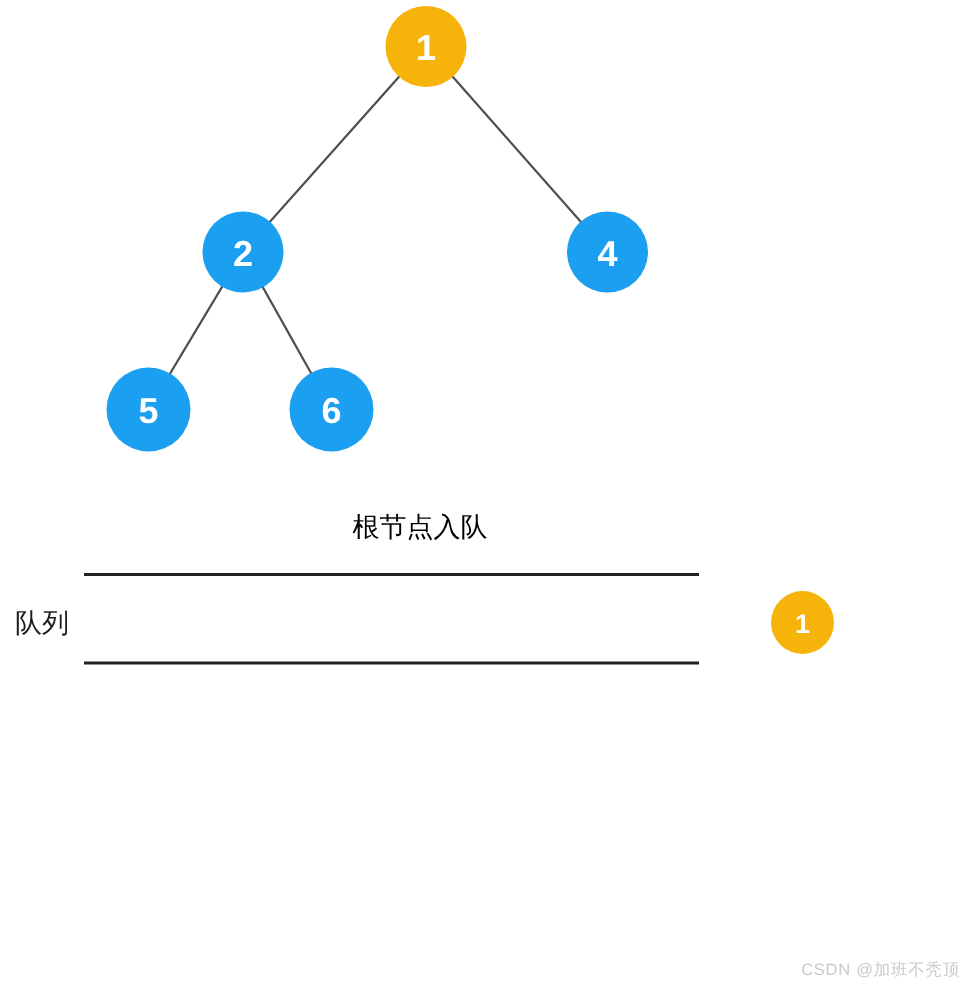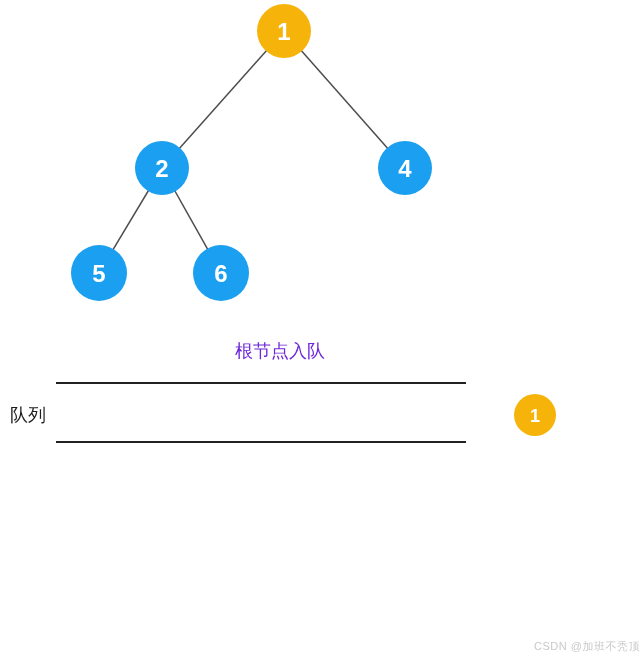--- a/index.html
+++ b/index.html
@@ -28,21 +28,21 @@
   .tree-node-text { font-size: 24px; }
   .queue-item-text { font-size: 18px; }
   #caption {
     position: absolute;
     left: 0;
     top: 339;
     top: 339px;
     width: 560px;
     text-align: center;
     font-size: 18px;
-    color: #6d28d9;
+    color: #000000;
   }
   #queue-label {
     position: absolute;
     left: 10px;
     top: 403px;
     font-size: 18px;
     color: #1c1c1c;
   }
   .queue-line {
     position: absolute;

